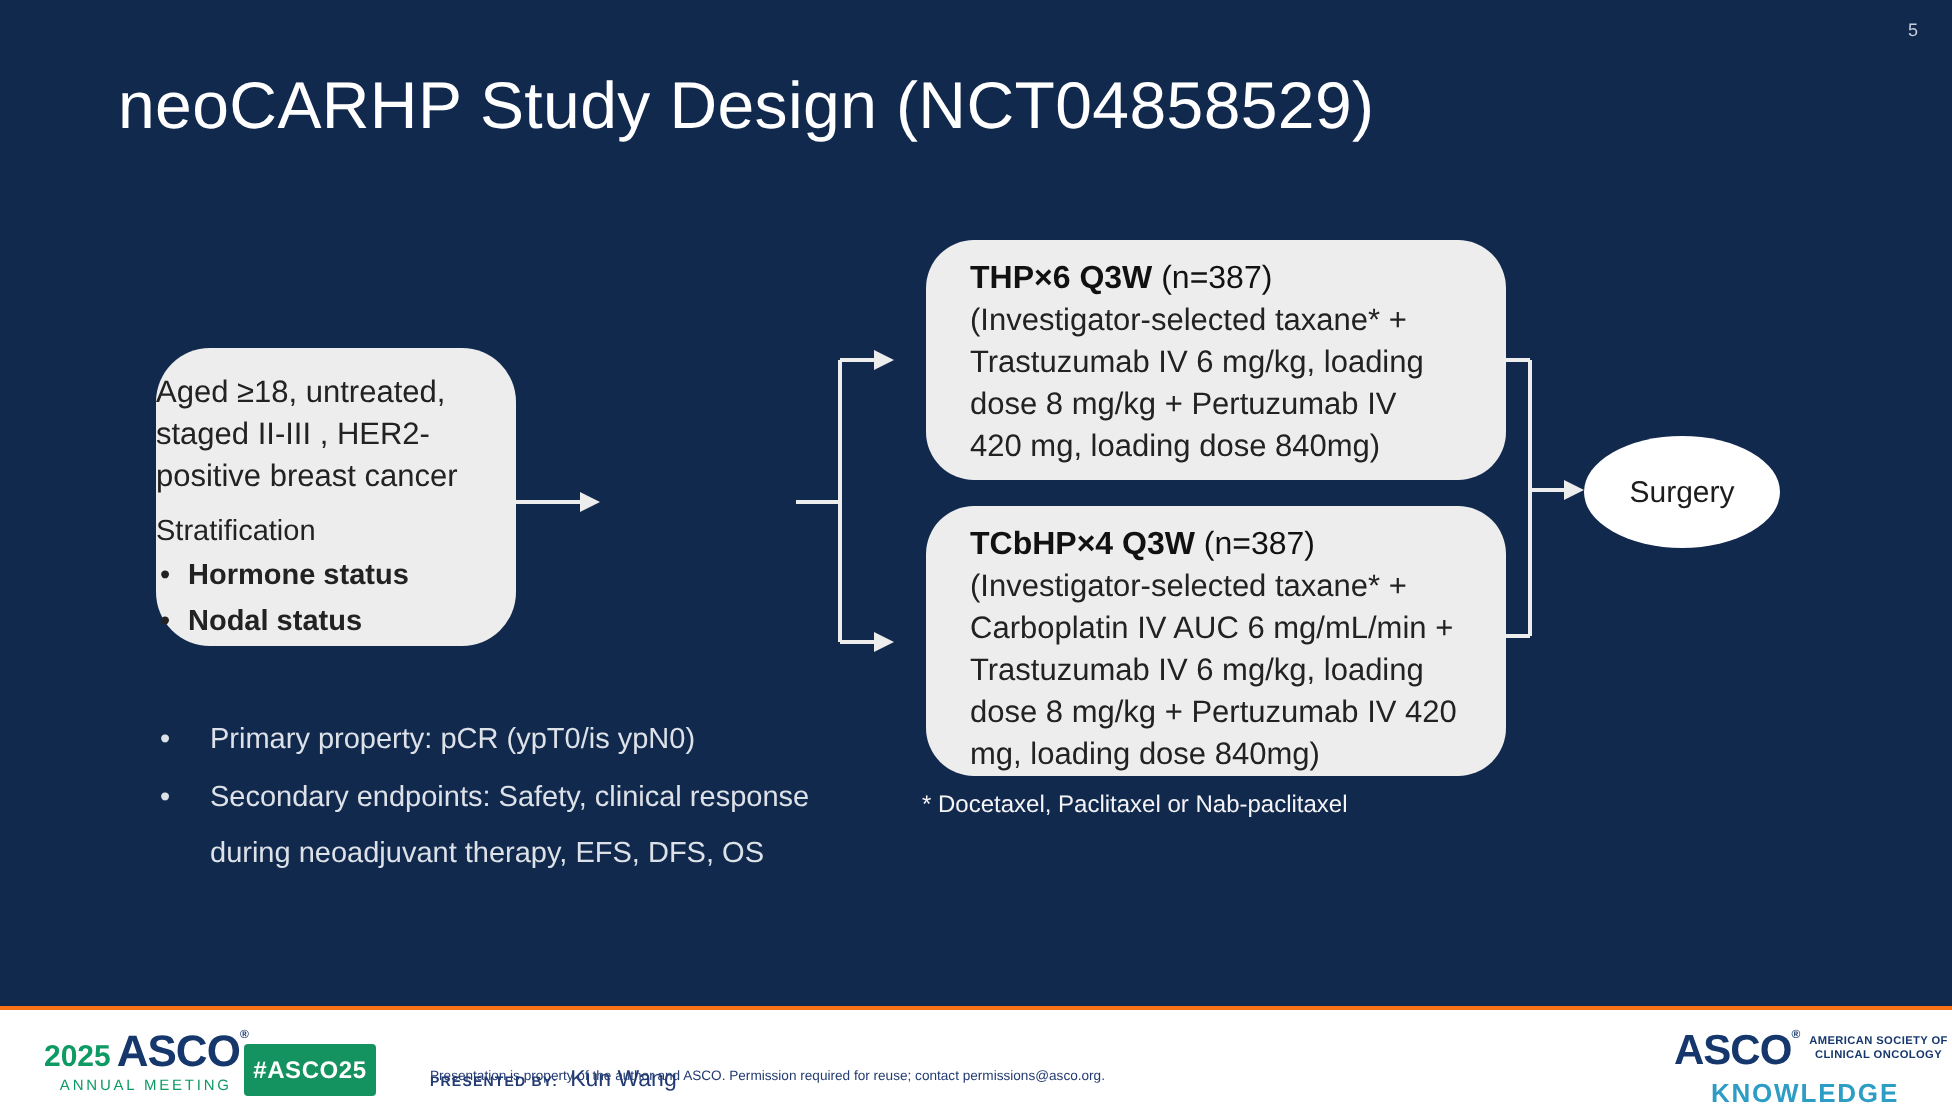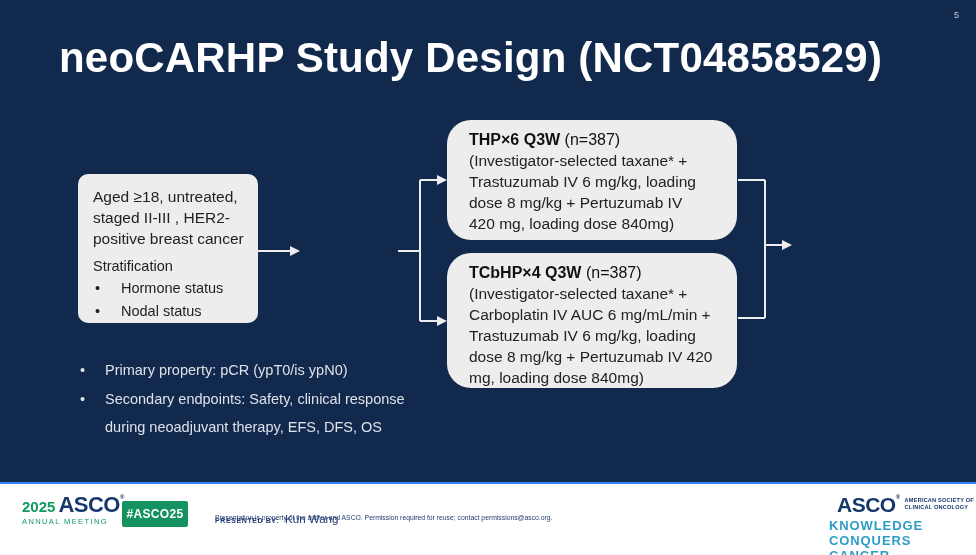--- a/index.html
+++ b/index.html
@@ -4,64 +4,64 @@
 <style>
   * { margin:0; padding:0; box-sizing:border-box; }
   body { background:#000; font-family:"Liberation Sans", sans-serif; }
   .slide {
     position:relative; width:976px; height:555px;
     background:#12294E; overflow:hidden;
   }
   .slide-number { position:absolute; left:954px; top:10px; font-size:9px; color:#C8CEDC; }
   .title {
     position:absolute; left:59px; top:34px;
-    font-size:42px; font-weight:bold; color:#FFFFFF; letter-spacing:0.2px;
+    font-size:33px; font-weight:normal; color:#FFFFFF; letter-spacing:0.2px;
   }
   svg.connectors { position:absolute; left:0; top:0; }
 
   .box {
     position:absolute; background:#EDEDED; color:#1C1C1C;
   }
   .eligibility {
-    left:78px; top:174px; width:180px; height:149px; border-radius:10px;
-    padding:12px 4px 0 15px;
+    left:78px; top:174px; width:180px; height:149px; border-radius:27px;
+    padding:12px 4px 0 0;
   }
   .elig-main { font-size:15.5px; line-height:21px; white-space:pre-line; color:#222; }
   .elig-strat { font-size:14.5px; margin-top:9px; color:#222; }
   .elig-list { margin-top:3px; }
   .elig-row { display:flex; font-size:14.5px; line-height:23px; color:#222; }
   .elig-row .dot { width:14px; margin-left:2px; flex:0 0 auto; }
-  .elig-row .lbl { margin-left:12px; }
+  .elig-row .lbl { margin-left:0;font-weight:bold; }
 
   .oval {
     position:absolute; background:#F2F2F2; border-radius:50%;
     display:flex; align-items:center; justify-content:center; color:#1C1C1C;
   }
   .rand-oval { left:296px; top:226px; width:102px; height:54px; }
   .rand-inner { font-size:16px; line-height:20px; text-align:left; }
   .surgery-oval { left:792px; top:218px; width:98px; height:56px; background:#FFFFFF; }
   .surgery-oval span { font-size:15px; }
 
-  .arm { border-radius:24px; padding:9px 19px 0 22px; }
+  .arm { border-radius:24px; padding:9px 19px 0 22px;margin-left:16px; }
   .arm-top { left:447px; top:120px; width:290px; height:120px; }
   .arm-bottom { left:447px; top:253px; width:290px; height:135px; }
   .arm-titleline { font-size:16px; line-height:21px; color:#111; }
   .arm-titleline b { font-weight:bold; }
   .arm-body { font-size:15.5px; line-height:21px; white-space:pre-line; color:#222; }
 
   .footnote { position:absolute; left:461px; top:395px; font-size:12px; color:#F4F4F6; }
 
   .endpoints { position:absolute; left:80px; top:356px; color:#DDE1E8; }
   .ep-row { display:flex; font-size:14.5px; line-height:28px; margin-bottom:1px; }
   .ep-row .dot { width:25px; flex:0 0 auto; }
   .ep-row .txt { white-space:pre-line; }
 
   .footer {
-    position:absolute; left:0; bottom:0; width:976px; height:73px;
-    background:#FFFFFF; border-top:2px solid #3b82f6;
+    position:absolute; left:0; bottom:0; width:976px; height:52px;
+    background:#FFFFFF; border-top:2px solid #f97316;text-align:center;
   }
   .meeting { position:absolute; left:22px; top:10px; }
   .meeting-row { display:flex; align-items:baseline; }
   .meeting-year { color:#0E9A63; font-size:15px; font-weight:bold; }
   .meeting-wordmark { color:#16376B; font-size:22px; font-weight:800; letter-spacing:-0.5px; margin-left:3px; line-height:1; }
   .reg { font-size:6px; vertical-align:top; color:#16376B; }
   .meeting-sub { color:#0E9A63; font-size:7.5px; letter-spacing:1.4px; margin-top:1px; }
   .hashtag {
     position:absolute; left:122px; top:17px; width:66px; height:26px;
     background:#14925F; color:#FFFFFF; font-size:12px; font-weight:bold;
@@ -125,21 +125,25 @@
     <div class="arm-titleline">
       <b>TCbHP×4 Q3W</b><span> (n=387)</span>
     </div>
     <div class="arm-body">(Investigator-selected taxane* +
 Carboplatin IV AUC 6 mg/mL/min +
 Trastuzumab IV 6 mg/kg, loading
 dose 8 mg/kg + Pertuzumab IV 420
 mg, loading dose 840mg)</div>
   </div>
 
+  <div class="oval surgery-oval">
+    <span>Surgery</span>
+  </div>
 
+  <div class="footnote">* Docetaxel, Paclitaxel or Nab-paclitaxel</div>
 
   <div class="endpoints">
     <div class="ep-row">
       <span class="dot">•</span>
       <span class="txt">Primary property: pCR (ypT0/is ypN0)</span>
     </div>
     <div class="ep-row">
       <span class="dot">•</span>
       <span class="txt">Secondary endpoints: Safety, clinical response
 during neoadjuvant therapy, EFS, DFS, OS</span>

